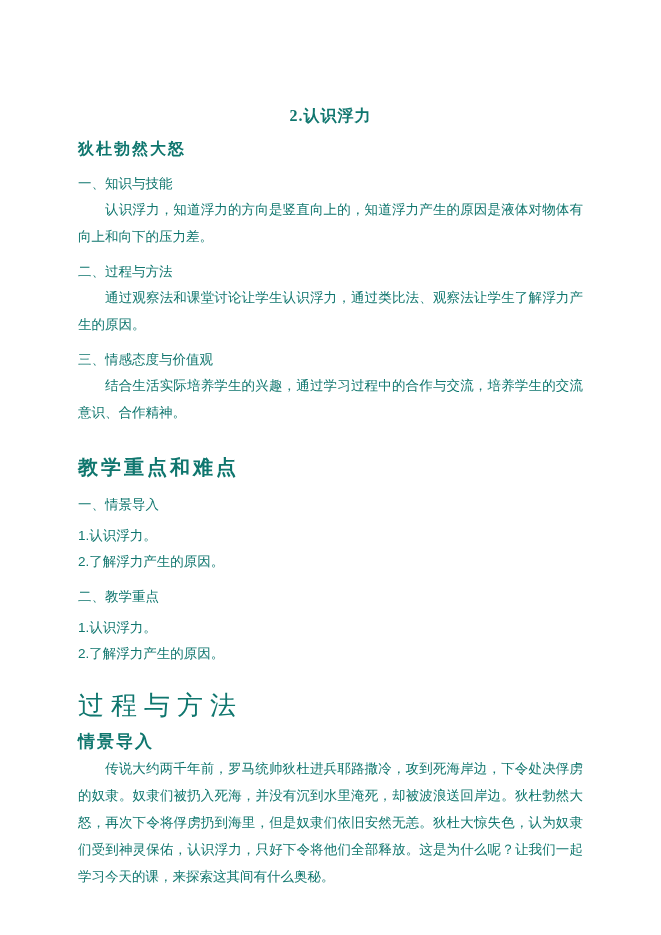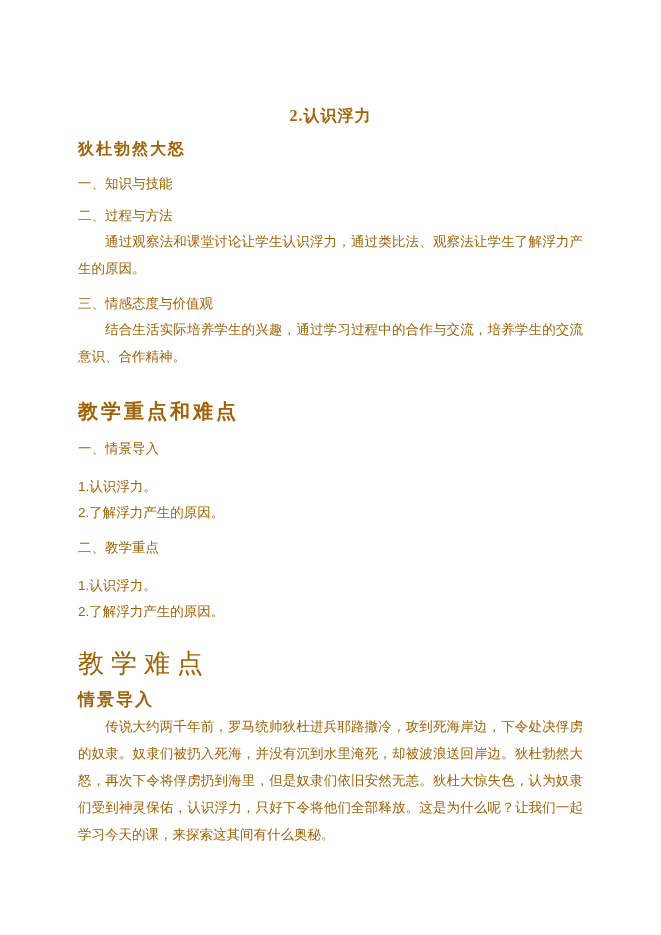--- a/index.html
+++ b/index.html
@@ -2,21 +2,21 @@
 <html lang="zh"><head>
 <meta charset="utf-8">
 <style>
   html, body { margin: 0; padding: 0; background: #ffffff; }
   .page {
     position: relative;
     width: 661px;
     height: 935px;
     margin: 0 auto;
     background: #ffffff;
-    color: #a16207;
+    color: #0f766e;
     box-sizing: border-box;
     padding: 106px 78px 0 78px;
     overflow: hidden;
     font-family: "Liberation Sans", "DejaVu Sans", sans-serif;
   }
   .doc-title {
     font-family: "Liberation Serif", "DejaVu Serif", serif;
     font-size: 16px;
     line-height: 20px;
     font-weight: bold;
@@ -67,47 +67,48 @@
     line-height: 27px;
     text-align: justify;
     text-indent: 2em;
     margin: 2px 0 0 0;
   }
   .item {
     font-size: 13.5px;
     line-height: 26px;
     margin: 0;
   }
-  .item.first { margin-top: 15px; }
+  .item.first { margin-top: 8px; }
   .h1.process { margin-top: 24px; }
 </style>
 </head>
 <body>
 
 <div class="page">
 
   <p class="doc-title">2.认识浮力</p>
 
   <p class="h2">狄杜勃然大怒</p>
 
   <p class="h3">一、知识与技能</p>
+  <p class="para">认识浮力，知道浮力的方向是竖直向上的，知道浮力产生的原因是液体对物体有向上和向下的压力差。</p>
 
   <p class="h3 tight">二、过程与方法</p>
   <p class="para">通过观察法和课堂讨论让学生认识浮力，通过类比法、观察法让学生了解浮力产生的原因。</p>
 
   <p class="h3 tight">三、情感态度与价值观</p>
   <p class="para">结合生活实际培养学生的兴趣，通过学习过程中的合作与交流，培养学生的交流意识、合作精神。</p>
 
   <p class="h1b">教学重点和难点</p>
 
   <p class="h3">一、情景导入</p>
   <p class="item first">1.认识浮力。</p>
   <p class="item">2.了解浮力产生的原因。</p>
 
   <p class="h3 tight">二、教学重点</p>
   <p class="item first">1.认识浮力。</p>
   <p class="item">2.了解浮力产生的原因。</p>
 
-  <p class="h1 process">教学难点</p>
+  <p class="h1 process">过程与方法</p>
   <p class="h2b">情景导入</p>
   <p class="para">传说大约两千年前，罗马统帅狄杜进兵耶路撒冷，攻到死海岸边，下令处决俘虏的奴隶。奴隶们被扔入死海，并没有沉到水里淹死，却被波浪送回岸边。狄杜勃然大怒，再次下令将俘虏扔到海里，但是奴隶们依旧安然无恙。狄杜大惊失色，认为奴隶们受到神灵保佑，认识浮力，只好下令将他们全部释放。这是为什么呢？让我们一起学习今天的课，来探索这其间有什么奥秘。</p>
 
 </div>
 
 </body></html>

